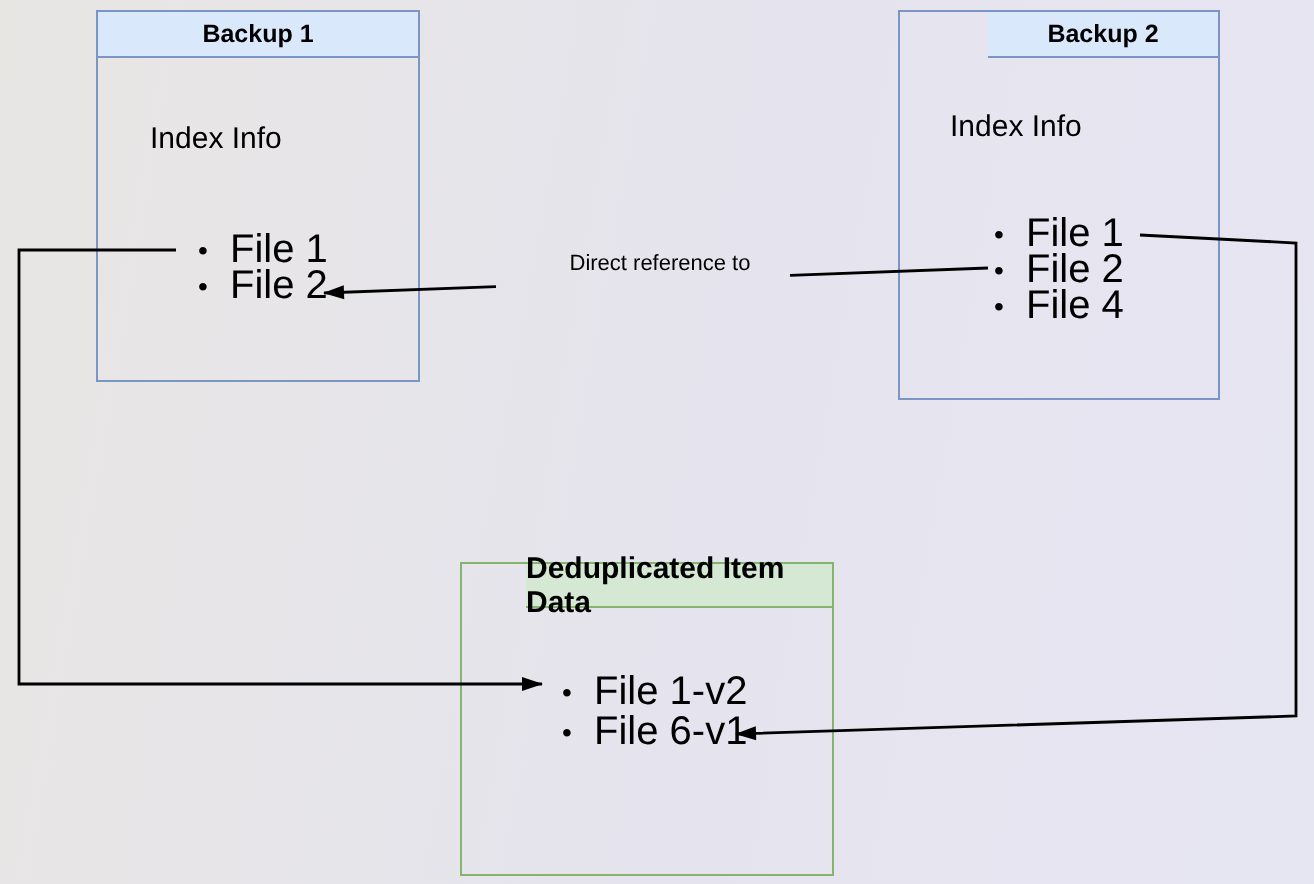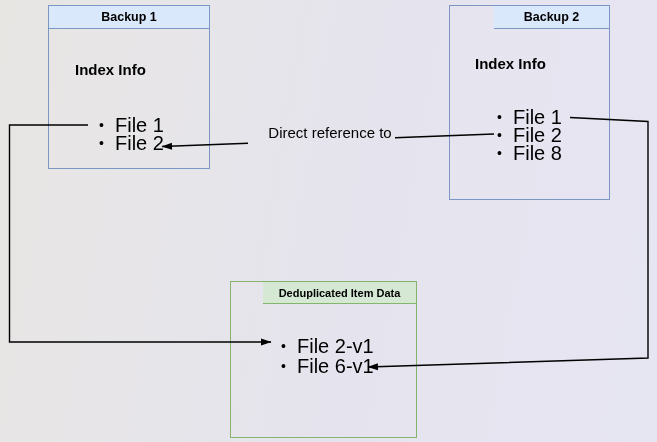--- a/index.html
+++ b/index.html
@@ -55,33 +55,33 @@
   .box.blue .box-header {
     height: 23px;
     background: var(--blue-fill);
     border-bottom-color: var(--blue-border);
     font-size: 12.5px;
   }
   .box.green .box-header {
     height: 22px;
     background: var(--green-fill);
     border-bottom-color: var(--green-border);
-    font-size: 11px;
+    font-size: 15px;
     margin-left: 32px;
   }
-  #backup1-box { left: 48px;  top: 5px;   width: 162px; height: 164px; }
+  #backup1-box { left: 48px;  top: 5px;   width: 162px; height: 186px; }
   #backup2-box { left: 449px; top: 5px;   width: 161px; height: 195px; padding-left: 44px; }
   #dedup-box   { left: 230px; top: 281px; width: 187px; height: 157px; }
 
   .floating-label {
     position: absolute;
     z-index: 6;
     white-space: nowrap;
   }
-  .index-info { font-size: 15px; line-height: 18px; font-weight: bold; }
+  .index-info { font-size: 15px; line-height: 18px; }
   #backup1-index-info { left: 75px;  top: 61px; }
   #backup2-index-info { left: 475px; top: 55px; }
 
   ul.file-list {
     position: absolute;
     list-style: none;
     z-index: 6;
     font-size: 20px;
   }
   ul.file-list li {
@@ -99,21 +99,21 @@
   #backup2-files { left: 497px; top: 108px; }
   #backup1-files li, #backup2-files li { height: 18px; }
   #dedup-files   { left: 281px; top: 336px; }
   #dedup-files li { height: 20px; }
 
   #direct-reference-label {
     left: 240px;
     top: 124px;
     width: 180px;
     text-align: center;
-    font-size: 15px;
+    font-size: 11px;
     line-height: 17px;
   }
 </style>
 </head>
 <body>
 
 <div id="canvas">
 
   <svg id="connector-layer" viewBox="0 0 657 442" xmlns="http://www.w3.org/2000/svg">
     <defs>
@@ -140,30 +140,30 @@
 
   <div class="box blue" id="backup2-box">
     <div class="box-header">
       <span>Backup 2</span>
     </div>
   </div>
   <div class="floating-label index-info" id="backup2-index-info">Index Info</div>
   <ul class="file-list" id="backup2-files">
     <li>File 1</li>
     <li>File 2</li>
-    <li>File 8</li>
+    <li>File 4</li>
   </ul>
 
   <div class="box green" id="dedup-box">
     <div class="box-header">
       <span>Deduplicated Item Data</span>
     </div>
   </div>
   <ul class="file-list" id="dedup-files">
-    <li>File 2-v1</li>
+    <li>File 1-v2</li>
     <li>File 6-v1</li>
   </ul>
 
   <div class="floating-label" id="direct-reference-label">
     <div>Direct reference to</div>
   </div>
 
 </div>
 
 </body></html>

